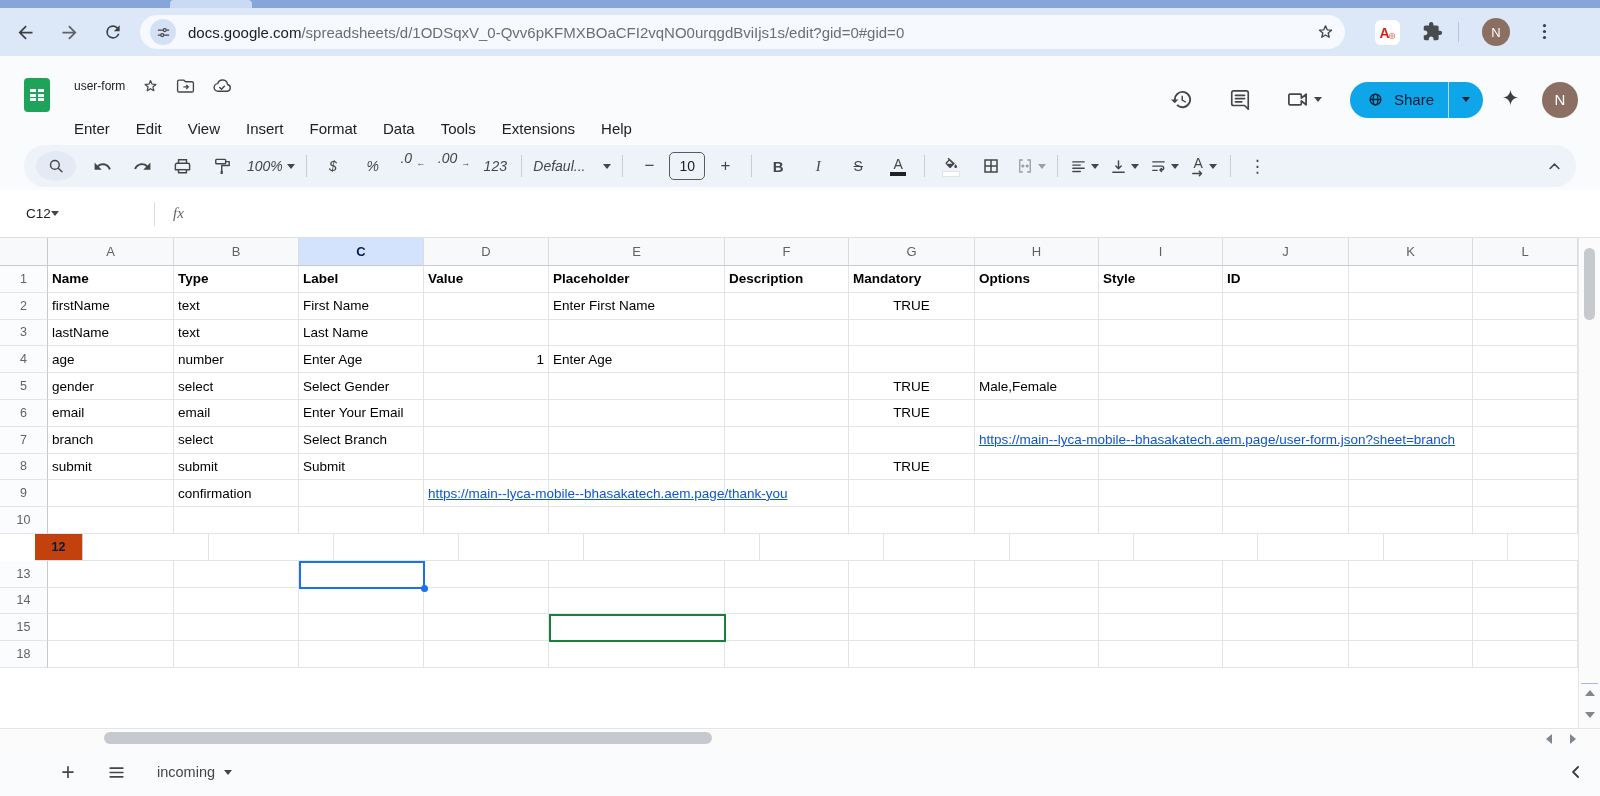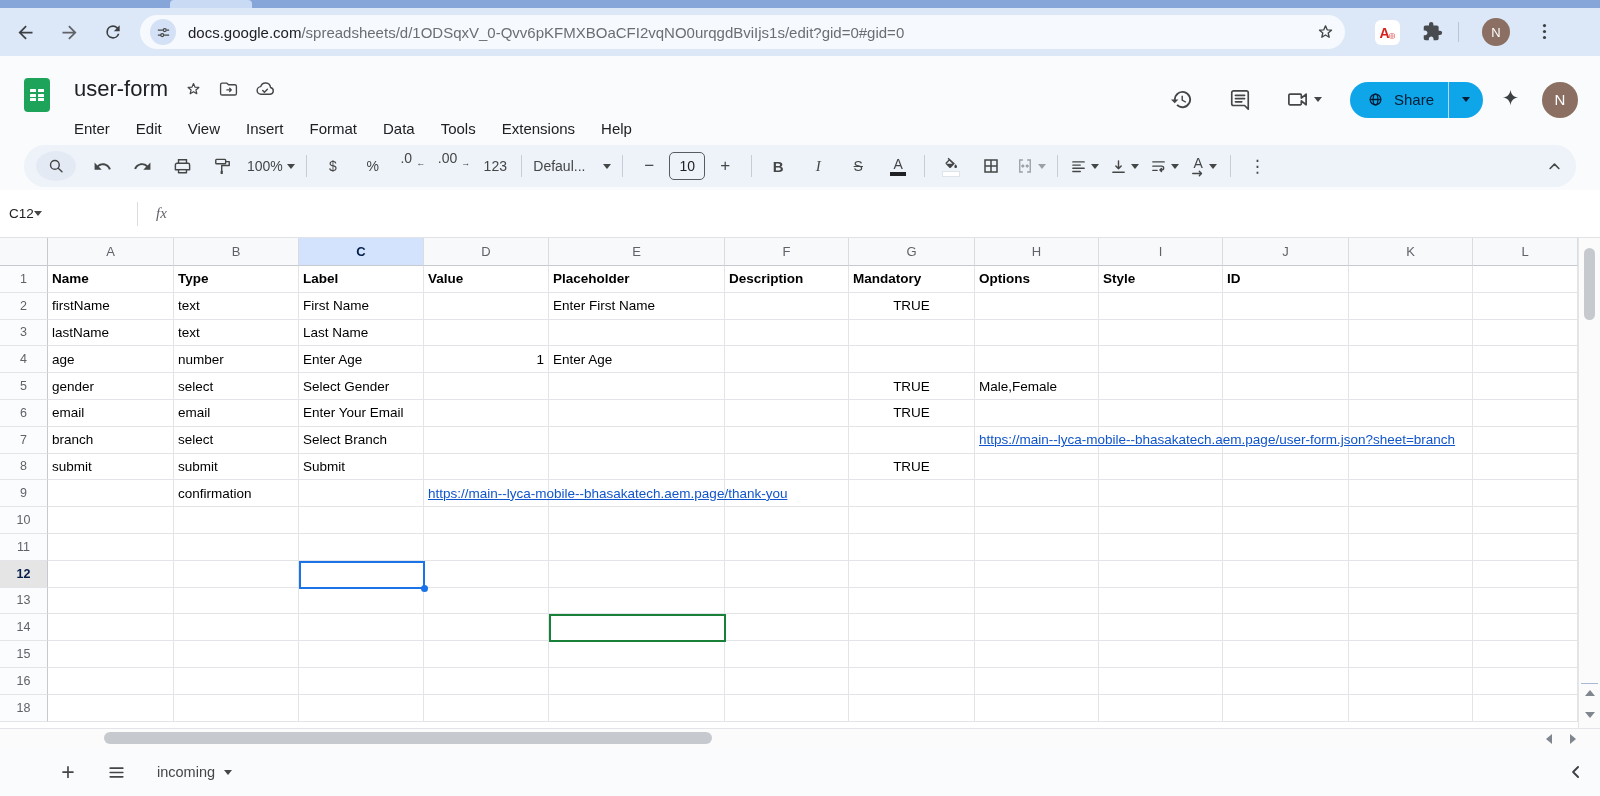--- a/index.html
+++ b/index.html
@@ -28,21 +28,21 @@
   .chrome-sep{position:absolute;left:1458px;top:14px;width:1px;height:20px;background:#b9c4d6;}
   .chrome-avatar{position:absolute;left:1482px;top:10px;width:28px;height:28px;border-radius:50%;background:#8a6f62;color:#fff;font-size:13px;display:flex;align-items:center;justify-content:center;}
   .chrome-dots{position:absolute;left:1534px;top:13px;color:#3c4043;}
 
   
   .sheets-header{height:87px;background:#f9fbfd;position:relative;}
   .sheets-logo{position:absolute;left:24px;top:22px;width:26px;height:34px;background:#1ea35b;border-radius:4px;display:flex;align-items:center;justify-content:center;}
   .sheets-logo .grid-glyph{width:14px;height:12px;display:grid;grid-template-columns:1fr 1fr;grid-template-rows:1fr 1fr 1fr;gap:1.5px;}
   .sheets-logo .grid-glyph span{background:#fff;border-radius:0.5px;}
   .title-row{position:absolute;left:74px;top:20px;display:flex;align-items:center;gap:17px;}
-  .doc-title{font-size:22px;color:#202124;}
+  .doc-title{font-size:12px;color:#202124;}
   .title-ic{color:#444746;}
   .menu-row{position:absolute;left:72px;top:62px;display:flex;gap:0;}
   .menu-item{font-size:15px;color:#202124;padding:2px 13px;border-radius:8px;}
   .menu-item:first-child{padding-left:2px;}
   .hdr-right{position:absolute;right:0;top:0;height:87px;display:flex;align-items:center;}
   .hdr-ic{width:44px;height:44px;display:flex;align-items:center;justify-content:center;color:#444746;}
   .hdr-ic.cam{width:56px;gap:5px;}
   .share-btn{height:36px;background:#0ea5e9;border-radius:20px;display:flex;align-items:center;margin-left:18px;overflow:hidden;}
   .share-main{display:flex;align-items:center;gap:9px;padding:0 14px 0 16px;height:100%;color:#001d35;}
   .share-label{font-size:15px;font-weight:500;}
@@ -51,54 +51,54 @@
   .share-caret .caret{border-top-color:#001d35;}
   .gemini{margin-left:16px;color:#3c4043;}
   .sheets-avatar{width:36px;height:36px;border-radius:50%;background:#8a6f62;color:#fff;font-size:15px;display:flex;align-items:center;justify-content:center;margin:0 22px 0 20px;}
 
   
   .toolbar-zone{height:47px;background:#f9fbfd;padding:2px 24px 0;box-sizing:border-box;}
   .toolbar{height:42px;background:#eef2f9;border-radius:21px;display:flex;align-items:center;padding:0 12px;color:#444746;}
   .tb-btn{height:30px;min-width:30px;padding:0 5px;display:flex;align-items:center;justify-content:center;border-radius:4px;gap:4px;}
   .tb-btn.first{background:#e4eaf4;border-radius:50%;width:30px;}
   .tb-sep{width:1px;height:22px;background:#c7cdd6;margin:0 6px;}
-  .tb-txt{font-size:14px;color:#444746;}
+  .tb-txt{font-size:14px;color:#444746;font-style:italic;}
   .t-zoom{min-width:44px;justify-content:space-between;}
   .t-b{font-weight:700;font-size:15px;width:16px;text-align:center;}
   .t-i{font-style:italic;font-size:15px;font-family:"Liberation Serif",serif;width:14px;text-align:center;}
   .t-s{font-size:14px;text-decoration:line-through;width:14px;text-align:center;}
   .t-a{display:inline-flex;flex-direction:column;align-items:center;line-height:1;}
   .t-a .ltr{font-size:14px;font-weight:500;}
   .t-a .bar{width:16px;height:3.5px;background:#202124;margin-top:1.5px;}
   .t-fill .bar{background:#ffffff;outline:1px solid #e0e3e8;}
   .fs-box{width:34px;height:26px;border:1px solid #585b5f;border-radius:5px;display:flex;align-items:center;justify-content:center;font-size:14px;color:#202124;background:#eef2f9;}
   .t-font{min-width:78px;justify-content:space-between;}
   .dec{display:flex;align-items:flex-start;line-height:1;}
   .dec .mini{font-size:9px;margin-top:8px;}
   .t-more{font-size:17px;letter-spacing:0;}
   .tb-collapse{margin-left:auto;color:#444746;}
   .dis{color:#9aa0a6;}
 
   
   .formula-bar{height:48px;background:#fff;display:flex;align-items:center;border-bottom:1px solid #e0e2e6;box-sizing:border-box;}
-  .name-box{width:112px;display:flex;align-items:center;padding:0 10px 0 9px;}
+  .name-box{width:112px;display:flex;align-items:center;padding:0 10px 0 26px;}
   .name-box .val{font-size:13.5px;color:#202124;}
   .fb-sep{width:1px;height:24px;background:#dadce0;margin:0 4px 0 6px;}
   .fx{font-family:"Liberation Serif",serif;font-style:italic;color:#5f6368;font-size:15px;margin-left:14px;}
 
   
   .grid-wrap{height:490px;position:relative;background:#fff;overflow:hidden;}
   #grid-cells{position:absolute;left:0;top:0;width:1578px;}
   .g-hdr-row{display:flex;height:28px;box-sizing:border-box;}
   .g-corner{width:48px;flex:0 0 auto;background:#f8f9fa;border-right:1px solid #c6cacf;border-bottom:1px solid #c6cacf;box-sizing:border-box;}
   .g-col-hdr{flex:0 0 auto;display:flex;align-items:center;justify-content:center;font-size:13px;color:#5f6368;background:#f8f9fa;border-right:1px solid #d9dce0;border-bottom:1px solid #c6cacf;box-sizing:border-box;}
   .g-col-hdr.sel{background:#d3e3fd;color:#041e49;font-weight:600;}
   .g-row{display:flex;height:26.8px;box-sizing:border-box;}
   .g-row-hdr{width:48px;flex:0 0 auto;display:flex;align-items:center;justify-content:center;font-size:12.5px;color:#5f6368;background:#fbfcfd;border-right:1px solid #c6cacf;border-bottom:1px solid #e2e4e7;box-sizing:border-box;}
-  .g-row-hdr.sel{background:#e5e5e5;color:#041e49;font-weight:700;}
+  .g-row-hdr.sel{background:#c2410c;color:#041e49;font-weight:700;margin-left:35px;}
   .g-cell{flex:0 0 auto;height:100%;display:flex;align-items:center;padding:0 4px;box-sizing:border-box;border-right:1px solid #e2e4e7;border-bottom:1px solid #e2e4e7;font-size:13.5px;color:#000;white-space:nowrap;overflow:hidden;}
   .g-cell.fw{font-weight:700;}
   .g-cell.ac{justify-content:center;}
   .g-cell.ar{justify-content:flex-end;}
   .g-cell.ov{overflow:visible;position:relative;z-index:2;}
   .lnk{color:#1155cc;text-decoration:underline;white-space:nowrap;}
   .sel-box{position:absolute;box-sizing:border-box;pointer-events:none;z-index:3;}
   .sel-dot{position:absolute;width:7px;height:7px;border-radius:50%;z-index:4;pointer-events:none;}
 
   
@@ -670,35 +670,20 @@
         <div class="g-cell" style="width: 176px;"></div>
         <div class="g-cell" style="width: 124px;"></div>
         <div class="g-cell" style="width: 126px;"></div>
         <div class="g-cell" style="width: 124px;"></div>
         <div class="g-cell" style="width: 124px;"></div>
         <div class="g-cell" style="width: 126px;"></div>
         <div class="g-cell" style="width: 124px;"></div>
         <div class="g-cell" style="width: 105px;"></div>
       </div>
       <div class="g-row">
-        <div class="g-row-hdr">11</div>
-        <div class="g-cell" style="width: 126px;"></div>
-        <div class="g-cell" style="width: 125px;"></div>
-        <div class="g-cell" style="width: 125px;"></div>
-        <div class="g-cell" style="width: 125px;"></div>
-        <div class="g-cell" style="width: 176px;"></div>
-        <div class="g-cell" style="width: 124px;"></div>
-        <div class="g-cell" style="width: 126px;"></div>
-        <div class="g-cell" style="width: 124px;"></div>
-        <div class="g-cell" style="width: 124px;"></div>
-        <div class="g-cell" style="width: 126px;"></div>
-        <div class="g-cell" style="width: 124px;"></div>
-        <div class="g-cell" style="width: 105px;"></div>
-      </div>
-      <div class="g-row">
         <div class="g-row-hdr sel">12</div>
         <div class="g-cell" style="width: 126px;"></div>
         <div class="g-cell" style="width: 125px;"></div>
         <div class="g-cell" style="width: 125px;"></div>
         <div class="g-cell" style="width: 125px;"></div>
         <div class="g-cell" style="width: 176px;"></div>
         <div class="g-cell" style="width: 124px;"></div>
         <div class="g-cell" style="width: 126px;"></div>
         <div class="g-cell" style="width: 124px;"></div>
         <div class="g-cell" style="width: 124px;"></div>
@@ -731,35 +716,20 @@
         <div class="g-cell" style="width: 124px;"></div>
         <div class="g-cell" style="width: 126px;"></div>
         <div class="g-cell" style="width: 124px;"></div>
         <div class="g-cell" style="width: 124px;"></div>
         <div class="g-cell" style="width: 126px;"></div>
         <div class="g-cell" style="width: 124px;"></div>
         <div class="g-cell" style="width: 105px;"></div>
       </div>
       <div class="g-row">
         <div class="g-row-hdr">15</div>
-        <div class="g-cell" style="width: 126px;"></div>
-        <div class="g-cell" style="width: 125px;"></div>
-        <div class="g-cell" style="width: 125px;"></div>
-        <div class="g-cell" style="width: 125px;"></div>
-        <div class="g-cell" style="width: 176px;"></div>
-        <div class="g-cell" style="width: 124px;"></div>
-        <div class="g-cell" style="width: 126px;"></div>
-        <div class="g-cell" style="width: 124px;"></div>
-        <div class="g-cell" style="width: 124px;"></div>
-        <div class="g-cell" style="width: 126px;"></div>
-        <div class="g-cell" style="width: 124px;"></div>
-        <div class="g-cell" style="width: 105px;"></div>
-      </div>
-      <div class="g-row">
-        <div class="g-row-hdr">16</div>
         <div class="g-cell" style="width: 126px;"></div>
         <div class="g-cell" style="width: 125px;"></div>
         <div class="g-cell" style="width: 125px;"></div>
         <div class="g-cell" style="width: 125px;"></div>
         <div class="g-cell" style="width: 176px;"></div>
         <div class="g-cell" style="width: 124px;"></div>
         <div class="g-cell" style="width: 126px;"></div>
         <div class="g-cell" style="width: 124px;"></div>
         <div class="g-cell" style="width: 124px;"></div>
         <div class="g-cell" style="width: 126px;"></div>

